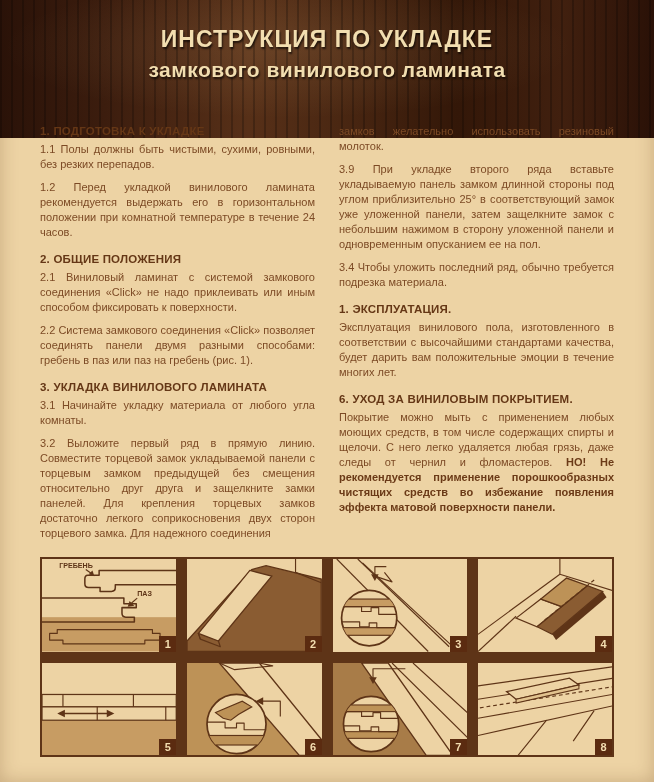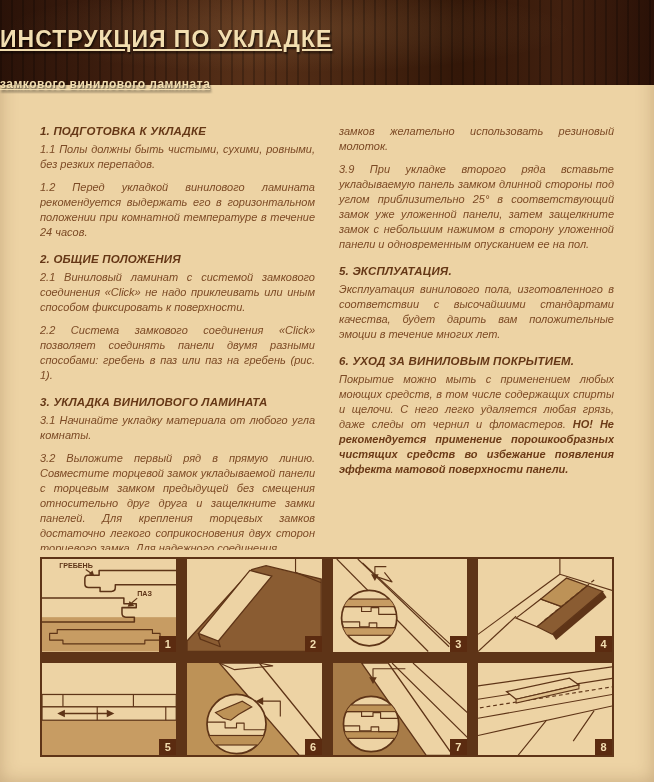--- a/index.html
+++ b/index.html
@@ -7,44 +7,43 @@
     position:relative;
     width:654px;height:782px;
     background:#edd3a4;
     font-family:"Liberation Sans", sans-serif;
     overflow:hidden;
     box-shadow:inset 0 0 18px rgba(90,50,20,.25);
   }
   
   .header{
     position:relative;
-    height:85px;
+    height:138px;
     background:
       repeating-linear-gradient(90deg, rgba(0,0,0,.22) 0 2px, rgba(0,0,0,0) 2px 11px),
       radial-gradient(ellipse at 44% 35%, rgba(255,205,140,.12), rgba(0,0,0,0) 55%),
       linear-gradient(90deg,#2a1208 0%,#3c1d0e 16%,#573018 38%,#4a2712 52%,#331708 70%,#41200f 86%,#2a1107 100%);
-    text-align:left;
+    text-align:center;
     color:#f2deb0;
-    text-decoration:underline;
   }
   .header .title{
     padding-top:26px;
     font-size:23px;font-weight:bold;letter-spacing:1px;
     text-shadow:1px 2px 2px rgba(0,0,0,.65);
   }
   .header .subtitle{
-    margin-top:24px;
-    font-size:12px;font-weight:bold;letter-spacing:.5px;
+    margin-top:5px;
+    font-size:21px;font-weight:bold;letter-spacing:.5px;
     text-shadow:1px 2px 2px rgba(0,0,0,.65);
   }
   
   .content{
     position:absolute;left:40px;top:122px;
     width:574px;height:428px;
-    display:flex;gap:24px;overflow:hidden;font-style:italic;
+    display:flex;gap:24px;overflow:hidden;
   }
   .col{width:275px;text-align:justify;}
   .sec-h{
     font-size:11.5px;font-weight:bold;color:#653716;
     margin:13px 0 5px;letter-spacing:.2px;
   }
   .col .sec-h:first-child{margin-top:3px;}
   .sec-p{
     font-size:11px;line-height:15px;color:#7c4a25;
     margin:2px 0 8px;
@@ -87,21 +86,22 @@
       <div class="sec-h">2. ОБЩИЕ ПОЛОЖЕНИЯ</div>
       <p class="sec-p">2.1 Виниловый ламинат с системой замкового соединения «Click» не надо приклеивать или иным способом фиксировать к поверхности.</p>
       <p class="sec-p">2.2 Система замкового соединения «Click» позволяет соединять панели двумя разными способами: гребень в паз или паз на гребень (рис. 1).</p>
       <div class="sec-h">3. УКЛАДКА ВИНИЛОВОГО ЛАМИНАТА</div>
       <p class="sec-p">3.1 Начинайте укладку материала от любого угла комнаты.</p>
       <p class="sec-p">3.2 Выложите первый ряд в прямую линию. Совместите торцевой замок укладываемой панели с торцевым замком предыдущей без смещения относительно друг друга и защелкните замки панелей. Для крепления торцевых замков достаточно легкого соприкосновения двух сторон торцевого замка. Для надежного соединения</p>
     </div>
     <div class="col">
       <p class="sec-p">замков желательно использовать резиновый молоток.</p>
       <p class="sec-p">3.9 При укладке второго ряда вставьте укладываемую панель замком длинной стороны под углом приблизительно 25° в соответствующий замок уже уложенной панели, затем защелкните замок с небольшим нажимом в сторону уложенной панели и одновременным опусканием ее на пол.</p>
-      <div class="sec-h">5. ЭКСПЛУАТАЦИЯ.</div>
+      <p class="sec-p">3.4 Чтобы уложить последний ряд, обычно требуется подрезка материала.</p>
+      <div class="sec-h">1. ЭКСПЛУАТАЦИЯ.</div>
       <p class="sec-p">Эксплуатация винилового пола, изготовленного в соответствии с высочайшими стандартами качества, будет дарить вам положительные эмоции в течение многих лет.</p>
       <div class="sec-h">6. УХОД ЗА ВИНИЛОВЫМ ПОКРЫТИЕМ.</div>
       <p class="sec-p"><span>Покрытие можно мыть с применением любых моющих средств, в том числе содержащих спирты и щелочи. С него легко удаляется любая грязь, даже следы от чернил и фломастеров. </span><b>НО! Не рекомендуется применение порошкообразных чистящих средств во избежание появления эффекта матовой поверхности панели.</b></p>
     </div>
   </div>
 
   <div class="figures">
 
     <div class="cell">
       <svg viewBox="0 0 141 97" preserveAspectRatio="none">

